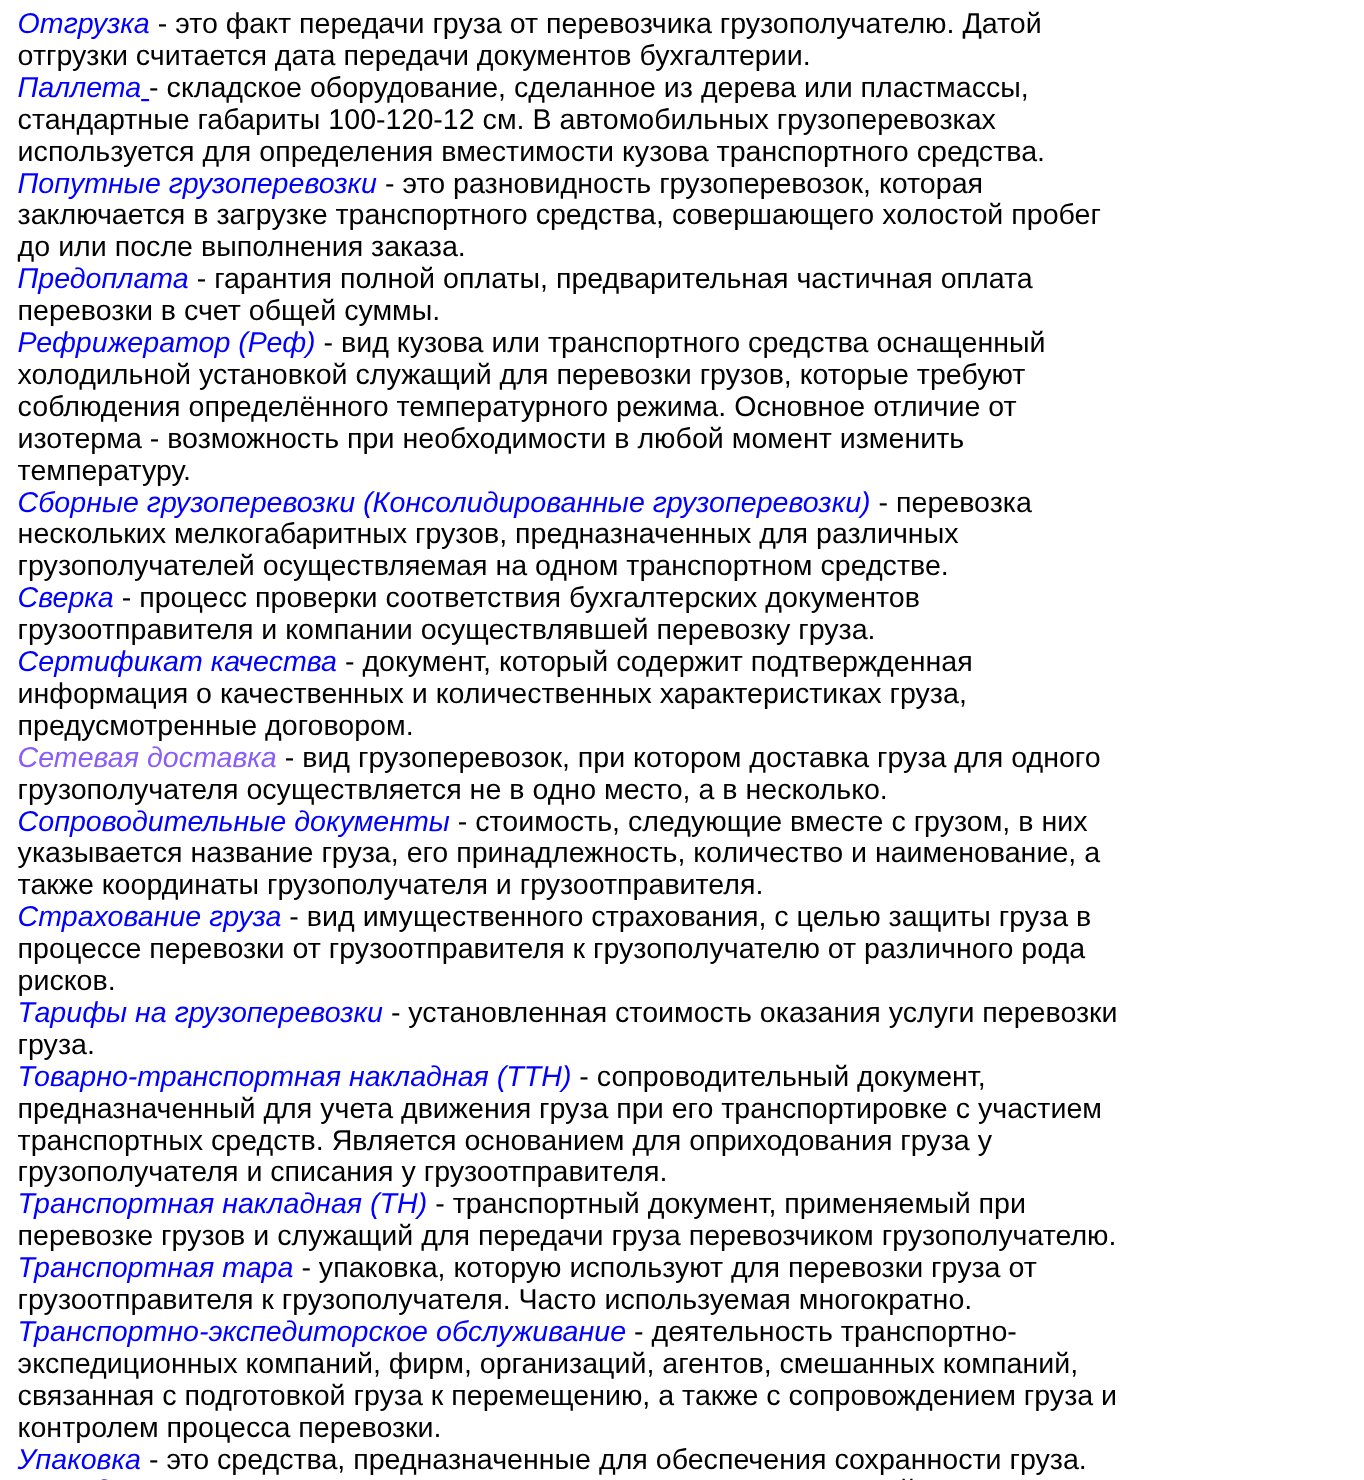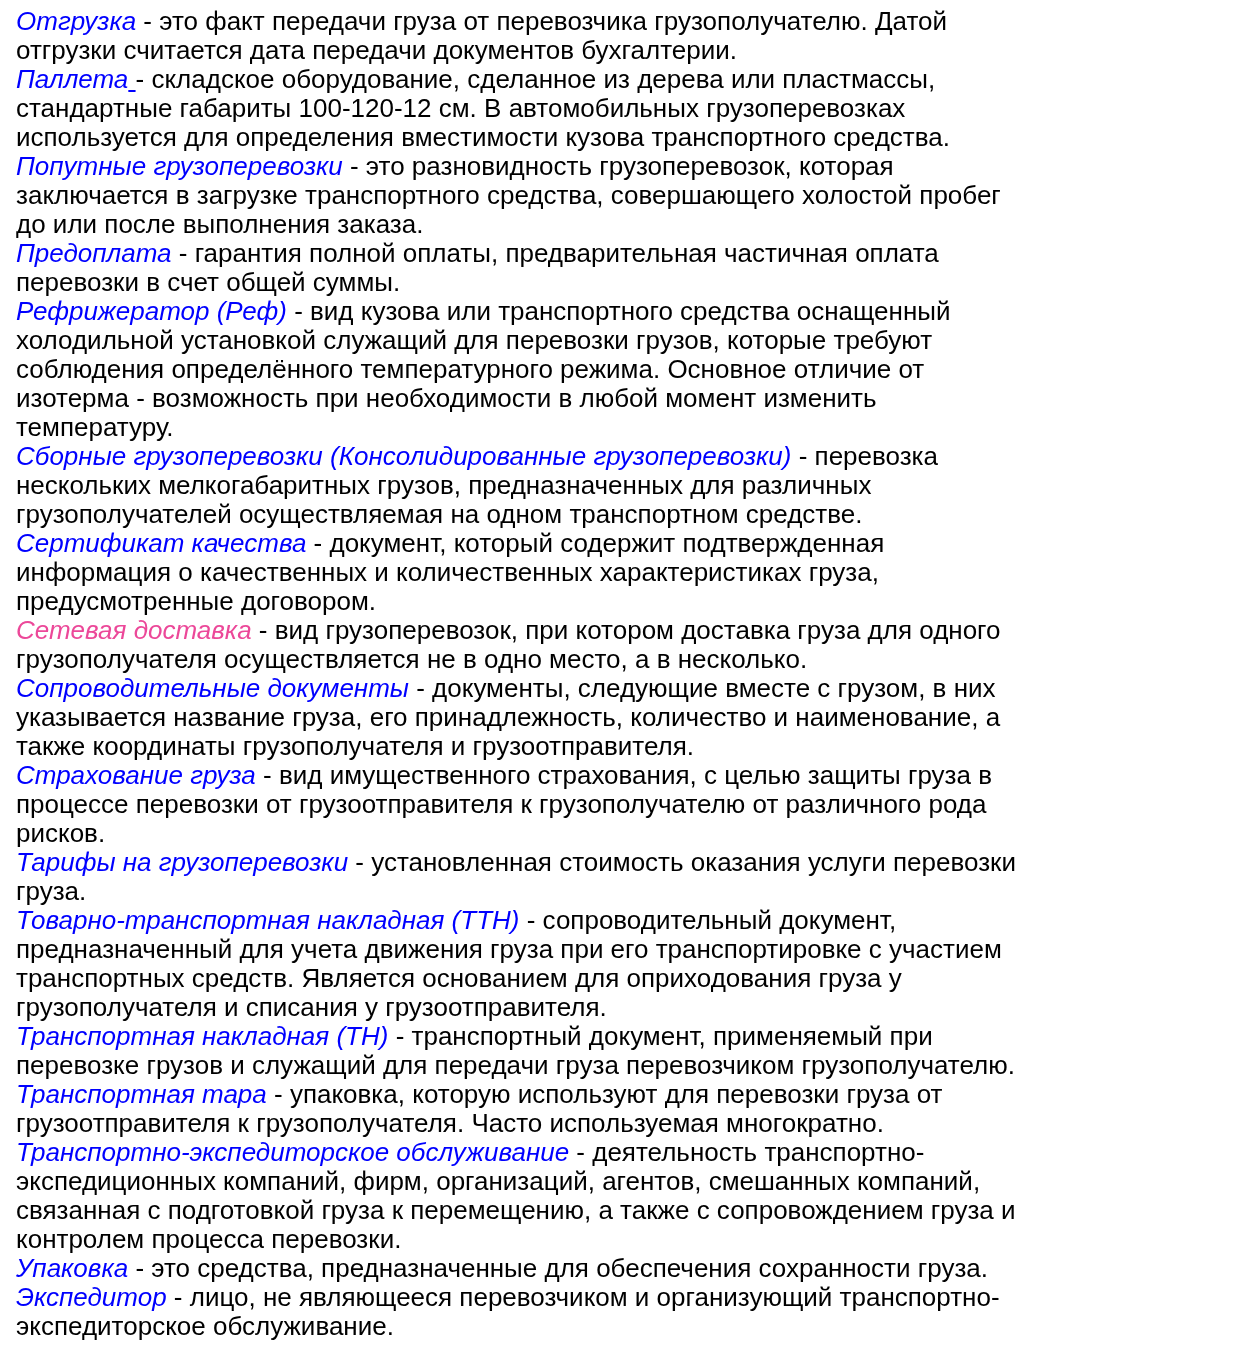--- a/index.html
+++ b/index.html
@@ -34,23 +34,24 @@
 </head>
 <body>
 
 <div class="page">
     <p class="entry"><span class="term" style="color: rgb(0, 0, 255);">Отгрузка</span> <span class="definition" style="color: rgb(0, 0, 0);">- это факт передачи груза от перевозчика грузополучателю. Датой отгрузки считается дата передачи документов бухгалтерии.</span></p>
     <p class="entry"><span class="term" style="color: rgb(0, 0, 255);">Паллета</span><span class="uspace" style="color: rgb(0, 0, 255);">&nbsp;</span><span class="definition" style="color: rgb(0, 0, 0);">- складское оборудование, сделанное из дерева или пластмассы, стандартные габариты 100-120-12 см. В автомобильных грузоперевозках используется для определения вместимости кузова транспортного средства.</span></p>
     <p class="entry"><span class="term" style="color: rgb(0, 0, 255);">Попутные грузоперевозки</span> <span class="definition" style="color: rgb(0, 0, 0);">- это разновидность грузоперевозок, которая заключается в загрузке транспортного средства, совершающего холостой пробег до или после выполнения заказа.</span></p>
     <p class="entry"><span class="term" style="color: rgb(0, 0, 255);">Предоплата</span> <span class="definition" style="color: rgb(0, 0, 0);">- гарантия полной оплаты, предварительная частичная оплата перевозки в счет общей суммы.</span></p>
     <p class="entry"><span class="term" style="color: rgb(0, 0, 255);">Рефрижератор (Реф)</span> <span class="definition" style="color: rgb(0, 0, 0);">- вид кузова или транспортного средства оснащенный холодильной установкой служащий для перевозки грузов, которые требуют соблюдения определённого температурного режима. Основное отличие от изотерма - возможность при необходимости в любой момент изменить температуру.</span></p>
     <p class="entry"><span class="term" style="color: rgb(0, 0, 255);">Сборные грузоперевозки (Консолидированные грузоперевозки)</span> <span class="definition" style="color: rgb(0, 0, 0);">- перевозка нескольких мелкогабаритных грузов, предназначенных для различных грузополучателей осуществляемая на одном транспортном средстве.</span></p>
+    <p class="entry"><span class="term" style="color: rgb(0, 0, 255);">Сверка</span> <span class="definition" style="color: rgb(0, 0, 0);">- процесс проверки соответствия бухгалтерских документов грузоотправителя и компании осуществлявшей перевозку груза.</span></p>
     <p class="entry"><span class="term" style="color: rgb(0, 0, 255); margin-top: 19px;">Сертификат качества</span> <span class="definition" style="color: rgb(0, 0, 0);">- документ, который содержит подтвержденная информация о качественных и количественных характеристиках груза, предусмотренные договором.</span></p>
-    <p class="entry"><span class="term" style="color: #ec4899;">Сетевая доставка</span> <span class="definition" style="color: rgb(0, 0, 0);">- вид грузоперевозок, при котором доставка груза для одного грузополучателя осуществляется не в одно место, а в несколько.</span></p>
-    <p class="entry"><span class="term" style="color: rgb(0, 0, 255);">Сопроводительные документы</span> <span class="definition" style="color: rgb(0, 0, 0);">- документы, следующие вместе с грузом, в них указывается название груза, его принадлежность, количество и наименование, а также координаты грузополучателя и грузоотправителя.</span></p>
+    <p class="entry"><span class="term" style="color: #8b5cf6;">Сетевая доставка</span> <span class="definition" style="color: rgb(0, 0, 0);">- вид грузоперевозок, при котором доставка груза для одного грузополучателя осуществляется не в одно место, а в несколько.</span></p>
+    <p class="entry"><span class="term" style="color: rgb(0, 0, 255);">Сопроводительные документы</span> <span class="definition" style="color: rgb(0, 0, 0);">- стоимость, следующие вместе с грузом, в них указывается название груза, его принадлежность, количество и наименование, а также координаты грузополучателя и грузоотправителя.</span></p>
     <p class="entry"><span class="term" style="color: rgb(0, 0, 255);">Страхование груза</span> <span class="definition" style="color: rgb(0, 0, 0);">- вид имущественного страхования, с целью защиты груза в процессе перевозки от грузоотправителя к грузополучателю от различного рода рисков.</span></p>
     <p class="entry"><span class="term" style="color: rgb(0, 0, 255);">Тарифы на грузоперевозки</span> <span class="definition" style="color: rgb(0, 0, 0);">- установленная стоимость оказания услуги перевозки груза.</span></p>
     <p class="entry"><span class="term" style="color: rgb(0, 0, 255);">Товарно-транспортная накладная (ТТН)</span> <span class="definition" style="color: rgb(0, 0, 0);">- сопроводительный документ, предназначенный для учета движения груза при его транспортировке с участием транспортных средств. Является основанием для оприходования груза у грузополучателя и списания у грузоотправителя.</span></p>
     <p class="entry"><span class="term" style="color: rgb(0, 0, 255);">Транспортная накладная (ТН)</span> <span class="definition" style="color: rgb(0, 0, 0);">- транспортный документ, применяемый при перевозке грузов и служащий для передачи груза перевозчиком грузополучателю.</span></p>
     <p class="entry"><span class="term" style="color: rgb(0, 0, 255);">Транспортная тара</span> <span class="definition" style="color: rgb(0, 0, 0);">- упаковка, которую используют для перевозки груза от грузоотправителя к грузополучателя. Часто используемая многократно.</span></p>
     <p class="entry"><span class="term" style="color: rgb(0, 0, 255);">Транспортно-экспедиторское обслуживание</span> <span class="definition" style="color: rgb(0, 0, 0);">- деятельность транспортно-экспедиционных компаний, фирм, организаций, агентов, смешанных компаний, связанная с подготовкой груза к перемещению, а также с сопровождением груза и контролем процесса перевозки.</span></p>
     <p class="entry"><span class="term" style="color: rgb(0, 0, 255);">Упаковка</span> <span class="definition" style="color: rgb(0, 0, 0);">- это средства, предназначенные для обеспечения сохранности груза.</span></p>
     <p class="entry"><span class="term" style="color: rgb(0, 0, 255);">Экспедитор</span> <span class="definition" style="color: rgb(0, 0, 0); text-align: center;">- лицо, не являющееся перевозчиком и организующий транспортно-экспедиторское обслуживание.</span></p>
   </div>
 

